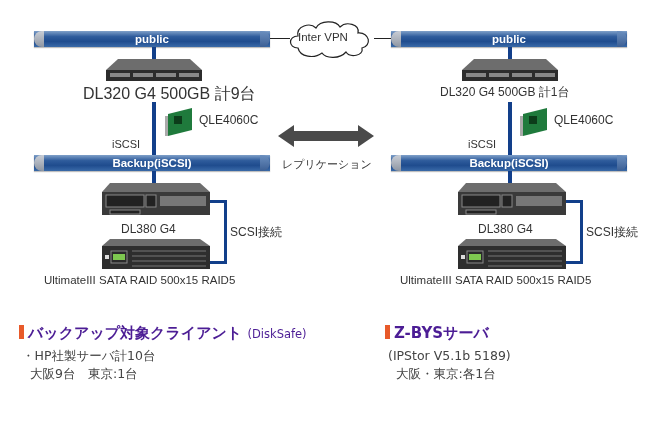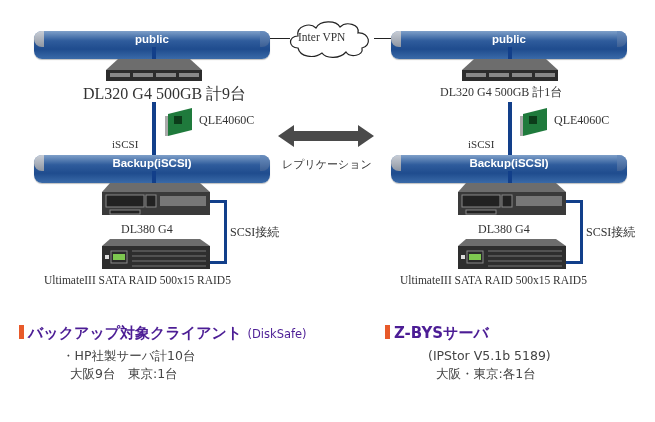--- a/index.html
+++ b/index.html
@@ -1,32 +1,32 @@
 <!DOCTYPE html>
 <html><head>
 <meta charset="utf-8">
 <style>
   html, body { margin:0; padding:0; background:#ffffff; }
   body { width:655px; height:422px; position:relative; overflow:hidden;
          font-family:"DejaVu Sans","Liberation Sans",sans-serif; color:#333; }
   .abs { position:absolute; }
-  .pipe { position:absolute; height:28px; border-radius:8px;
+  .pipe { position:absolute; height:16px; border-radius:0;
           background:linear-gradient(#7fa0c9 0%, #2f5c9c 35%, #1f4c8e 65%, #3a6aa8 100%);
           box-shadow: 0 1px 1px rgba(0,0,0,0.25); }
   .pipe .cap { position:absolute; left:0; top:0; width:10px; height:16px; border-radius:8px 0 0 8px;
           background:linear-gradient(#c9ced6,#8e96a2); }
   .pipe .cap.r { left:auto; right:0; border-radius:0 8px 8px 0; background:linear-gradient(#6b8fbf,#3c5f94); }
   .pipe-label { position:absolute; left:0; right:0; top:0; text-align:center; color:#fff;
           font-size:11.5px; font-weight:bold; line-height:16px; font-family:"Liberation Sans",sans-serif; }
   .vline { position:absolute; width:4px; background:#123f8a; }
-  .lbl { position:absolute; font-size:11px; color:#333; white-space:nowrap; font-family:Liberation Serif, serif; }
+  .lbl { position:absolute; font-size:11px; color:#333; white-space:nowrap; font-family:Liberation Sans, sans-serif; }
   .section-title { position:absolute; font-size:15px; font-weight:bold; color:#4c1d95; white-space:nowrap; }
   .section-title .bar { display:inline-block; width:5px; height:14px; background:#e85a2a; margin-right:4px; vertical-align:-1px; }
   .section-title .sub { font-size:11.5px; font-weight:normal; }
-  .info { position:absolute; font-size:12.5px; color:#444; line-height:18px; white-space:nowrap;margin-left:40px; }
+  .info { position:absolute; font-size:12.5px; color:#444; line-height:18px; white-space:nowrap; }
 </style>
 </head>
 <body>
 
 <div class="abs" style="left:270px;top:38px;width:20px;height:1px;background:#222;"></div>
 <div class="abs" style="left:374px;top:38px;width:22px;height:1px;background:#222;"></div>
 <svg class="abs" style="left:286px;top:18px;" width="92" height="42">
   <path d="M12,30 C2,30 2,18 12,18 C10,8 24,4 30,10 C34,2 50,2 54,9 C60,3 74,6 72,15 C84,14 86,28 76,30 C78,38 64,40 60,34 C54,41 40,41 36,35 C28,41 14,39 12,30 Z" fill="#fff" stroke="#222" stroke-width="1.2"></path>
 </svg>
 <div class="lbl" style="left:298px;top:31px;font-size:11.5px;">Inter VPN</div>

